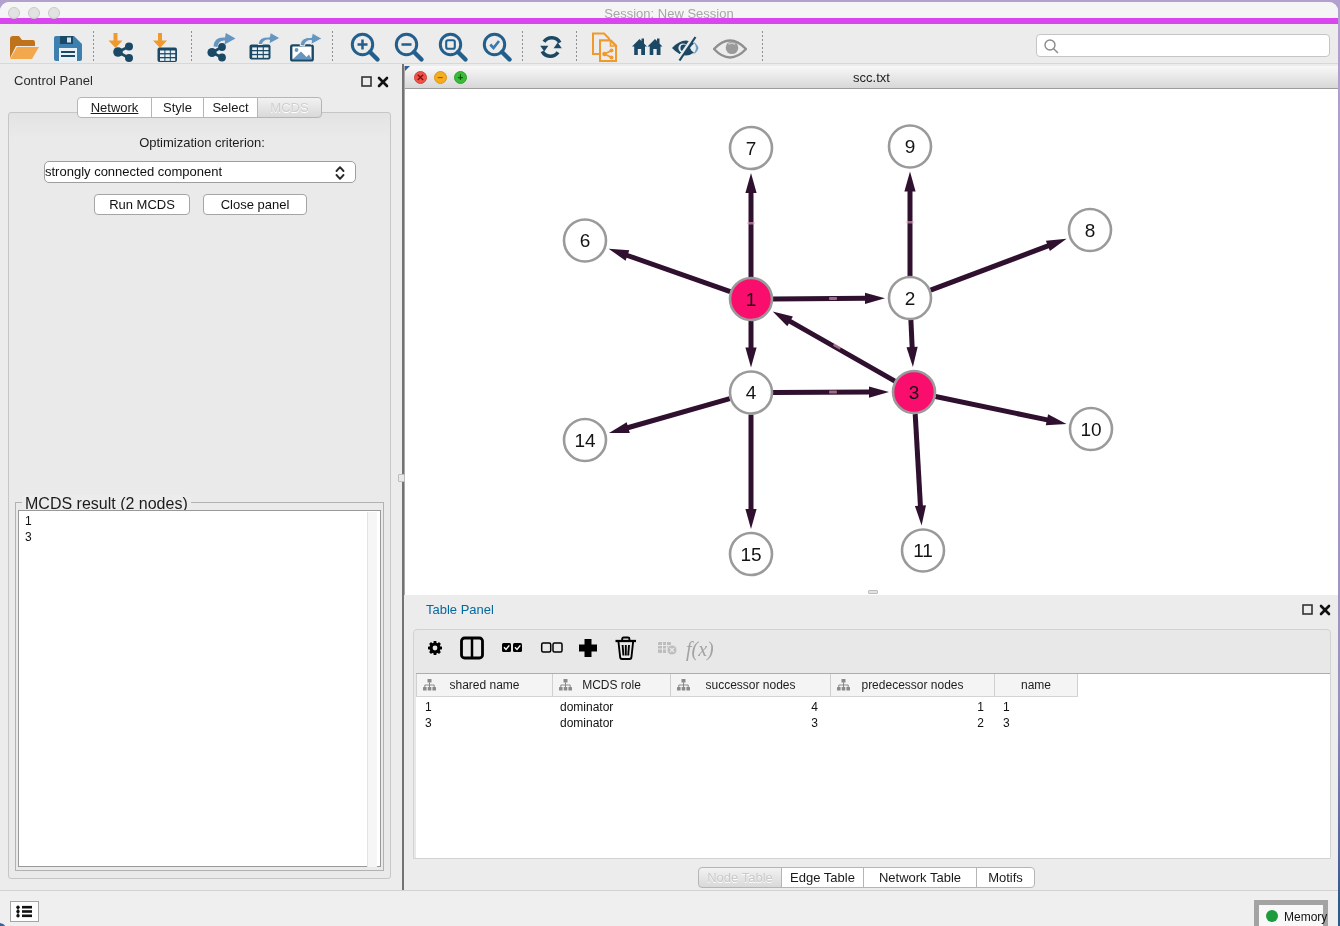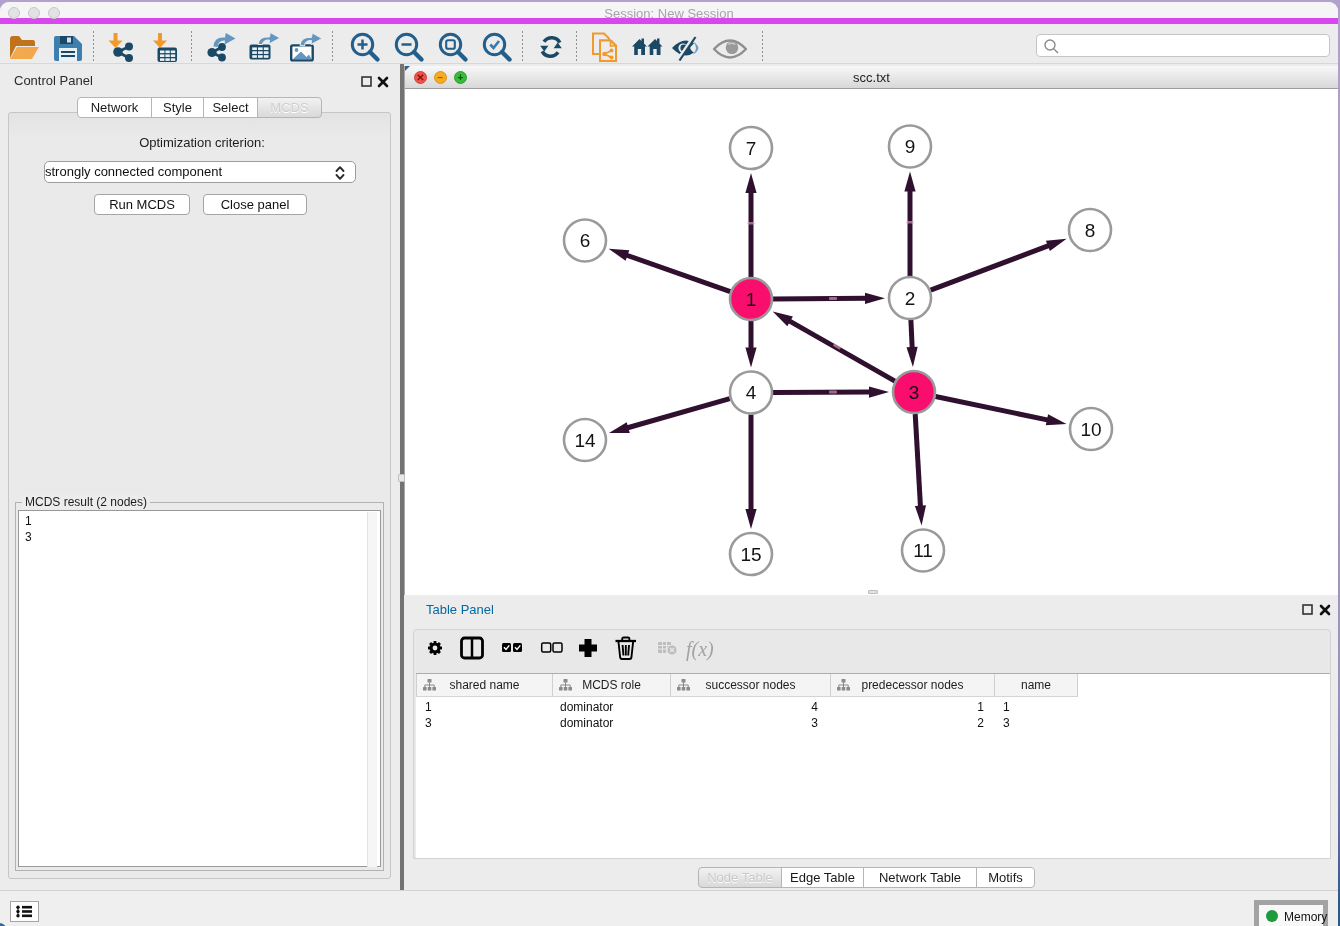--- a/index.html
+++ b/index.html
@@ -6,31 +6,31 @@
   html,body { width:1340px; height:926px; overflow:hidden; background:linear-gradient(180deg,#b2a0ce 0px,#a89bc6 400px,#9991bd 700px,#50629b 860px,#2f5a88 900px,#2f5a88 926px); }
   body { font-family:"Liberation Sans", sans-serif; position:relative; }
   .abs { position:absolute; }
   #win { position:absolute; left:0; top:2px; width:1338px; height:924px; background:#ececec; border-radius:9px 9px 0 0; }
   #titlebar { position:absolute; left:0; top:0; width:100%; height:22px; background:#f5f5f5; border-radius:9px 9px 0 0; border-bottom:6px solid #d946ef; }
   .tl { position:absolute; top:5px; width:12px; height:12px; border-radius:50%; background:#e2e2e2; border:1px solid #c8c8c8; }
   #wtitle { position:absolute; top:4px; left:0; width:100%; text-align:center; font-size:13px; color:#a6a6a6; }
   #toolbar { position:absolute; left:0; top:23px; width:100%; height:39px; background:#ececec; border-bottom:1px solid #d8d8d8; }
   .tsep { position:absolute; top:6px; height:30px; width:1px; background-image:linear-gradient(#909090 45%, rgba(0,0,0,0) 45%); background-size:1px 4px; }
   #search { position:absolute; left:1036px; top:9px; width:294px; height:23px; background:#fff; border:1px solid #c5c5c5; border-radius:4px; }
-  #cpanel { position:absolute; left:0; top:62px; width:404px; height:826px; background:#ececec; border-right:4px solid #737373; }
+  #cpanel { position:absolute; left:0; top:62px; width:404px; height:826px; background:#ececec; border-right:2px solid #737373; }
   #cp-title { position:absolute; left:14px; top:9px; font-size:13px; color:#2b2b2b; }
   .tabs { position:absolute; top:33px; height:21px; font-size:13px; z-index:3; }
   .tab { position:absolute; top:0; height:21px; background:#fff; border:1px solid #b5b5b5; color:#1a1a1a; text-align:center; line-height:19px; }
   .tabsel { background:linear-gradient(#f2f2f2,#d9d9d9); color:#cfcfcf; text-shadow:0 1px 0 #ffffff; }
   #cp-box { position:absolute; left:8px; top:48px; width:383px; height:767px; background:linear-gradient(#e3e3e3, #eaeaea 26px); border:1px solid #c6c6c6; border-radius:3px; }
   #optlabel { position:absolute; top:71px; left:0; width:404px; text-align:center; font-size:13px; color:#1c1c1c; }
   #dropdown { position:absolute; left:44px; top:97px; width:312px; height:22px; background:#fff; border:1px solid #9e9e9e; border-radius:5px; font-size:13px; color:#111; line-height:20px; }
   .btn { position:absolute; top:130px; height:21px; background:#fff; border:1px solid #a5a5a5; border-radius:4px; font-size:13px; color:#111; text-align:center; line-height:19px; }
   #fieldset { position:absolute; left:15px; top:438px; width:369px; height:369px; border:1px solid #b2b2b2; }
-  #legend { position:absolute; left:6px; top:-8px; background:#ececec; padding:0 3px; font-size:12px; color:#1c1c1c; }
+  #legend { position:absolute; left:6px; top:-8px; background:#ececec; padding:0 3px; font-size:16px; color:#1c1c1c; }
   #resultbox { position:absolute; left:2px; top:7px; width:363px; height:357px; background:#fff; border:1px solid #999; font-size:12px; color:#111; padding:2px 0 0 6px; line-height:16px; }
   #resscroll { position:absolute; right:3px; top:1px; width:10px; height:355px; background:#f6f6f6; border-left:1px solid #e3e3e3; }
   #netwin { position:absolute; left:404px; top:64px; width:934px; height:529px; background:#fff; border-left:1px solid #a8a8a8; }
   #nettitle { position:absolute; left:0; top:0; width:100%; height:23px; background:linear-gradient(#f8f8f8,#d7d7d7); border-bottom:1px solid #9c9c9c; }
   #nettext { position:absolute; top:4px; width:100%; text-align:center; font-size:13px; color:#222; }
   .mac { position:absolute; top:4.5px; width:13px; height:13px; border-radius:50%; font-size:10px; font-weight:bold; text-align:center; line-height:12px; }
   #tpanel { position:absolute; left:404px; top:593px; width:934px; height:295px; background:#ececec; }
   #tp-title { position:absolute; left:22px; top:7px; font-size:13px; color:#0369a1; }
   #tp-inset { position:absolute; left:9px; top:34px; width:918px; height:230px; background:#e8e8e8; border:1px solid #d2d2d2; border-radius:4px 4px 0 0; }
   #tp-table { position:absolute; left:2px; top:43px; width:914px; height:185px; background:#fff; border-top:1px solid #adadad; }
@@ -216,21 +216,21 @@
         <rect x="1" y="1" width="9" height="9" fill="none" stroke="#333" stroke-width="1.6"></rect>
       </svg>
     <svg class="abs" style="left:377px;top:12px" width="12" height="12">
         <g stroke="#111" stroke-width="2.6" stroke-linecap="round">
           <line x1="2" y1="2" x2="10" y2="10"></line>
           <line x1="10" y1="2" x2="2" y2="10"></line>
         </g>
       </svg>
     <div id="cp-box"></div>
     <div class="tabs">
-      <div class="tab" style="left:77px; width:75px; border-radius:4px 0 0 4px;">Network</div>
+      <div class="tab" style="left:77px; width:75px; border-radius:4px 0 0 4px;text-decoration:underline;">Network</div>
       <div class="tab" style="left:151px; width:53px;">Style</div>
       <div class="tab" style="left:203px; width:55px;">Select</div>
       <div class="tab tabsel" style="left:257px; width:65px; border-radius:0 4px 4px 0;">MCDS</div>
     </div>
     <div id="optlabel">Optimization criterion:</div>
     <div id="dropdown">strongly connected component
       <svg class="abs" style="right:9px;top:3px" width="12" height="16" viewBox="0 0 12 16">
           <g fill="none" stroke="#2b2b2b" stroke-width="1.9" stroke-linecap="round" stroke-linejoin="round">
             <path d="M2.5 6 L6 2.2 L9.5 6"></path>
             <path d="M2.5 10 L6 13.8 L9.5 10"></path>

